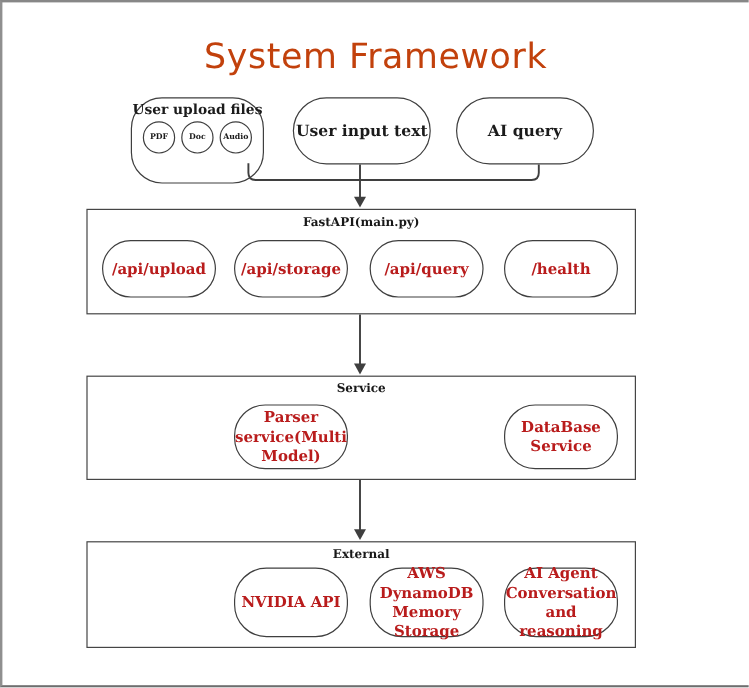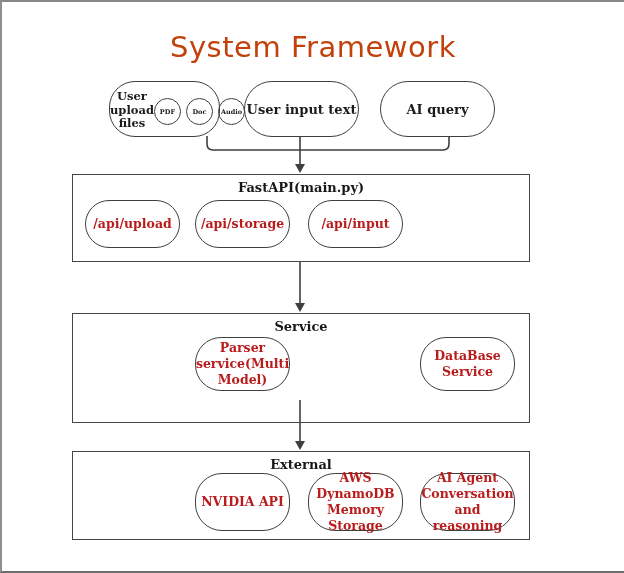--- a/index.html
+++ b/index.html
@@ -26,45 +26,45 @@
     position:absolute;
     box-sizing:border-box;
     border:1.4px solid #3f3f3f;
     border-radius:28px;
     background:#fff;
     display:flex;align-items:center;justify-content:center;
     text-align:center;
     font-weight:bold;font-size:13px;color:#1b1b1b;
   }
   .upload-stadium{
-    left:107px;top:79px;width:111px;height:56px;
+    left:107px;top:79px;width:111px;height:72px;
     border-radius:26px;
-    justify-content:flex-start;
+    flex-direction:column;justify-content:flex-start;
     padding-top:3px;
   }
   .upload-label{font-size:11.5px;font-weight:bold;line-height:1.2;}
   .circle-row{display:flex;gap:5px;margin-top:2px;}
   .type-circle{
     width:27px;height:27px;border-radius:50%;
     border:1.2px solid #3f3f3f;box-sizing:border-box;
     display:flex;align-items:center;justify-content:center;
     font-size:6.5px;font-weight:bold;
   }
   .input-stadium{left:242px;top:79px;width:115px;height:56px;}
   .query-stadium{left:378px;top:79px;width:115px;height:56px;}
   .layer-box{
     position:absolute;left:70px;width:458px;
     box-sizing:border-box;
     border:1.5px solid #454545;background:#fff;
   }
   .layer-fastapi{top:172px;height:88px;}
-  .layer-service{top:311px;height:110px;}
+  .layer-service{top:311px;height:87px;}
   .layer-external{top:449px;height:89px;}
   .layer-title{
-    text-align:center;font-weight:bold;font-size:13px;
+    text-align:center;font-weight:bold;font-size:10px;
     padding-top:5px;color:#181818;
   }
   .node{
     position:absolute;
     width:95px;
     box-sizing:border-box;
     border:1.3px solid #3f3f3f;border-radius:24px;
     background:#fff;
     display:flex;align-items:center;justify-content:center;
     text-align:center;
@@ -101,21 +101,22 @@
   </div>
 
   <div class="stadium query-stadium">
     <span>AI query</span>
   </div>
 
   <div class="layer-box layer-fastapi">
     <div class="layer-title">FastAPI(main.py)</div>
     <div class="node c1">/api/upload</div>
     <div class="node c2">/api/storage</div>
-    <div class="node c3">/api/input</div>
+    <div class="node c3">/api/query</div>
+    <div class="node c4">/health</div>
   </div>
 
   <div class="layer-box layer-service">
     <div class="layer-title">Service</div>
     <div class="node c2">Parser service(Multi Model)</div>
     <div class="node c4">DataBase Service</div>
   </div>
 
   <div class="layer-box layer-external">
     <div class="layer-title">External</div>

